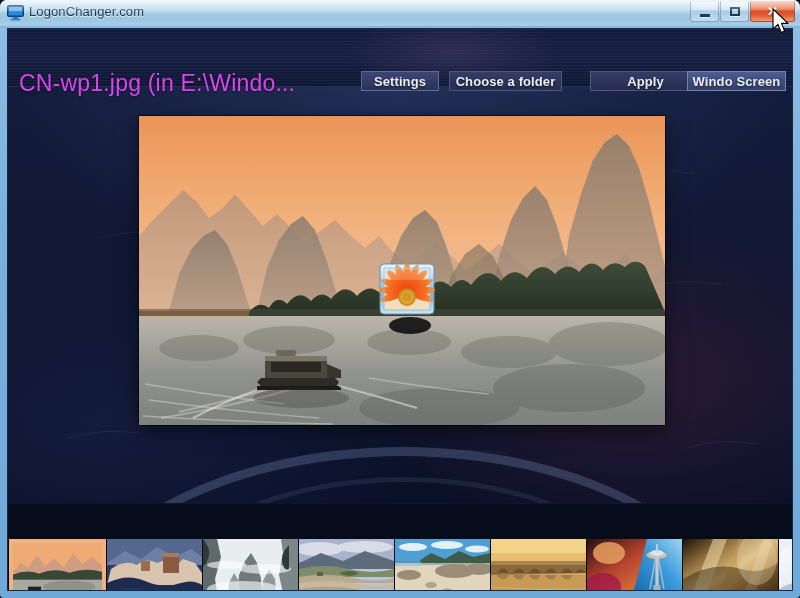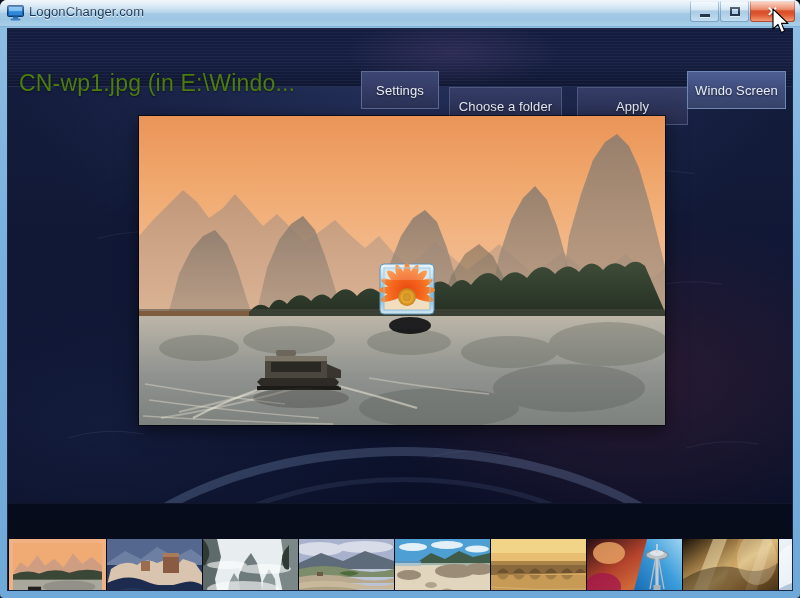--- a/index.html
+++ b/index.html
@@ -173,54 +173,53 @@
     content: "";
     position: absolute;
     left: 340px; top: 0; width: 210px; height: 58px;
     background: radial-gradient(ellipse at 50% 40%, rgba(90,70,120,.35), rgba(0,0,0,0) 72%);
   }
 
   #file-label {
     position: absolute;
     left: 11px; top: 41px;
     font-size: 23px;
-    color: #4d7c0f;
+    color: #d946ef;
     white-space: nowrap;
     text-shadow: 0 1px 2px rgba(0,0,0,.55);
     letter-spacing: .2px;
   }
 
   
   .tbar {
     position: absolute;
     top: 42px;
     height: 29px;
   }
   .tbtn {
     position: absolute;
     top: 0;
-    height: 38px;
+    height: 20px;
     box-sizing: border-box;
     display: flex;
     align-items: center;
     justify-content: center;
     font-size: 13px;
-    font-weight: normal;
+    font-weight: bold;
     color: #e8edf6;
     text-shadow: 0 1px 2px rgba(0,0,0,.6);
     border: 1px solid #5e6a96;
     background: linear-gradient(to bottom, #3d4673 0%, #343c66 48%, #2b3257 100%);
     cursor: default;
     user-select: none;
     letter-spacing: .1px;
   }
   .tbtn.plain {
     border-color: #4e5780;
     background: linear-gradient(to bottom, #353d66 0%, #2e355b 50%, #272d4f 100%);
-    margin-top: 16px;
   }
   .tbtn.accent {
     border-color: #6d86b4;
     background: linear-gradient(to bottom, #4d5e92 0%, #3f4d7d 48%, #364268 100%);
   }
 
   
   #preview {
     position: absolute;
     left: 131px; top: 87px;
@@ -351,21 +350,21 @@
     <div id="arc"></div>
     <div id="arc2"></div>
 
     <div id="headerband"></div>
 
     <div id="file-label">CN-wp1.jpg (in E:\Windo...</div>
 
     <div class="tbar">
       <div class="tbtn" style="left:353px;width:78px;">Settings</div>
       <div class="tbtn plain" style="left:441px;width:113px;">Choose a folder</div>
-      <div class="tbtn plain" style="left:569px;width:111px;text-align:right;">Apply</div>
+      <div class="tbtn plain" style="left:582px;width:111px;text-align:right;">Apply</div>
       <div class="tbtn accent" style="left:679px;width:99px;">Windo Screen</div>
     </div>
 
     <div id="preview">
       <svg viewBox="0 0 526 309" width="526" height="309" preserveAspectRatio="none">
         <defs>
           <linearGradient id="sky" x1="0" y1="0" x2="0" y2="1">
             <stop offset="0%" stop-color="#eb9458"></stop>
             <stop offset="34%" stop-color="#f0a86d"></stop>
             <stop offset="62%" stop-color="#f2b584"></stop>

